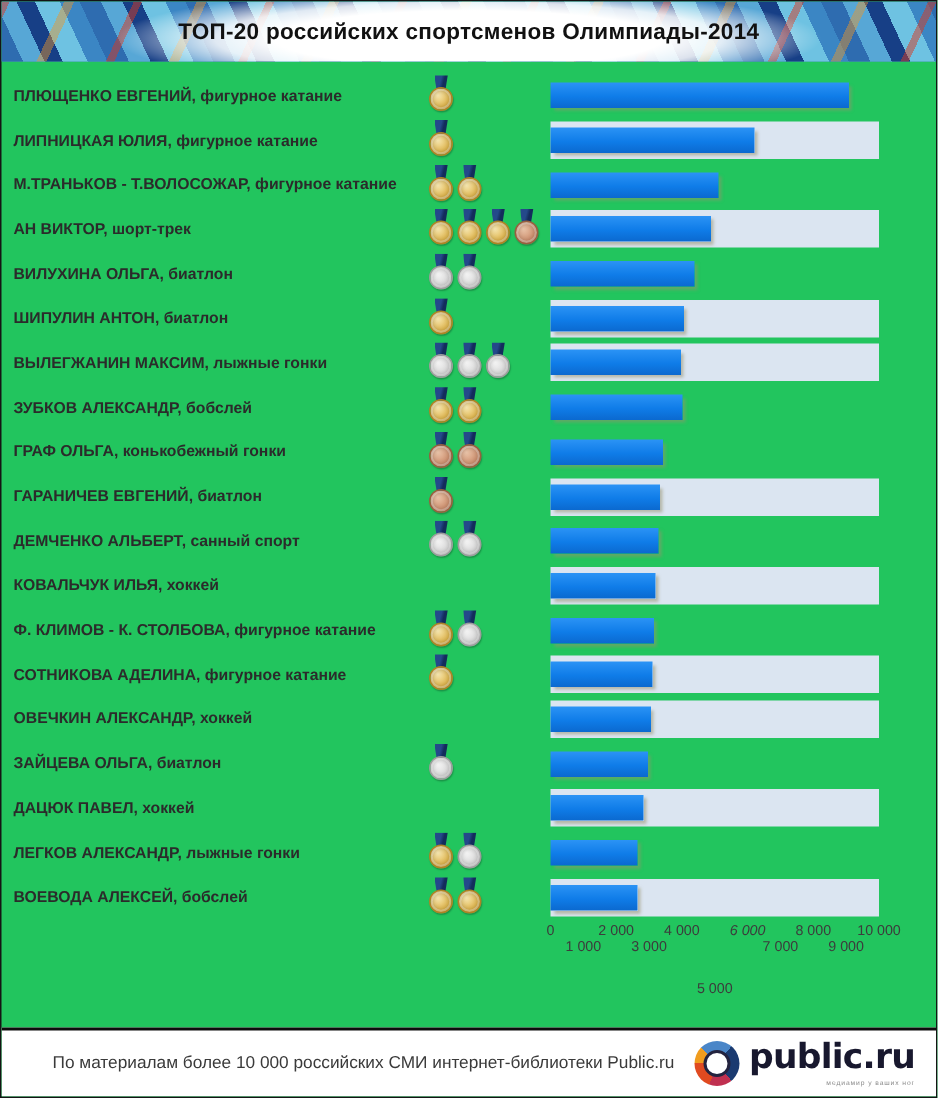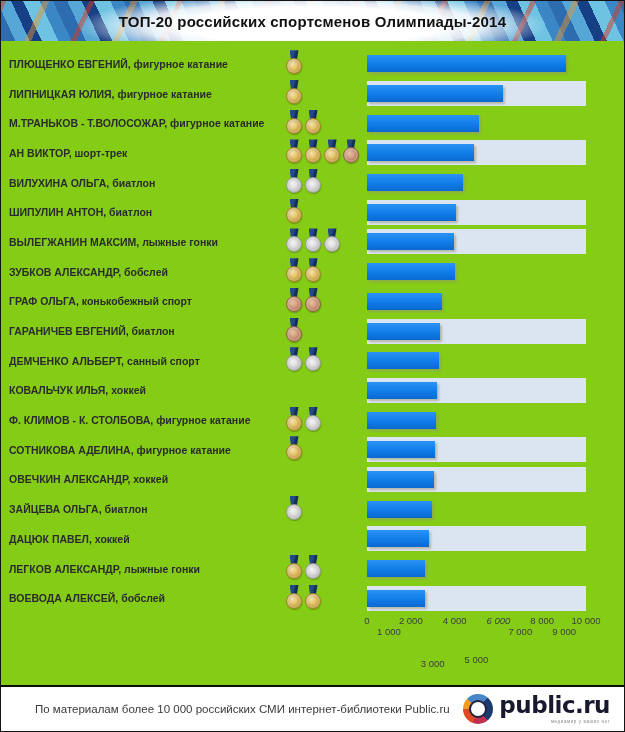--- a/index.html
+++ b/index.html
@@ -1,19 +1,19 @@
 <!DOCTYPE html>
 <html><head>
 <meta charset="utf-8">
 <style>
   html,body{margin:0;padding:0;background:#fff;}
   body{font-family:"Liberation Sans",sans-serif;}
   .canvas{
     position:relative;width:625px;height:732px;box-sizing:border-box;
-    border:1px solid #141414;background:#84cc16;overflow:hidden;
+    border:1px solid #141414;background:#22c55e;overflow:hidden;
   }
   
   .banner{
     height:40px;position:relative;
     background:
       radial-gradient(ellipse 235px 34px at 50% 62%, #ffffff 55%, rgba(255,255,255,0.85) 72%, rgba(255,255,255,0) 100%),
       repeating-linear-gradient(115deg, rgba(214,58,34,0.50) 0 5px, rgba(0,0,0,0) 5px 38px, rgba(236,150,40,0.45) 38px 44px, rgba(0,0,0,0) 44px 80px),
       repeating-linear-gradient(65deg, #2e6cb0 0 13px, #57a7d6 13px 26px, #173f86 26px 37px, #6ec2e2 37px 52px, #3b86c4 52px 64px),
       #4a90c8;
   }
@@ -208,21 +208,21 @@
           <span class="medal gold">
             <i class="ribbon"></i>
             <i class="disc"></i>
           </span>
         </div>
         <div class="plot">
           <div class="bar" style="width: 40.2%;"></div>
         </div>
       </div>
       <div class="row">
-        <div class="label">ГРАФ ОЛЬГА, конькобежный спорт</div>
+        <div class="label">ГРАФ ОЛЬГА, конькобежный гонки</div>
         <div class="medals">
           <span class="medal bronze">
             <i class="ribbon"></i>
             <i class="disc"></i>
           </span>
           <span class="medal bronze">
             <i class="ribbon"></i>
             <i class="disc"></i>
           </span>
         </div>
@@ -354,21 +354,21 @@
     </div>
 
   <div class="axis" id="x-axis">
       <span class="tick major" style="left: 0%;">0</span>
       <span class="tick major" style="left: 20%;">2 000</span>
       <span class="tick major" style="left: 40%;">4 000</span>
       <span class="tick major" style="left: 60%; font-style: italic;">6 000</span>
       <span class="tick major" style="left: 80%;">8 000</span>
       <span class="tick major" style="left: 100%;">10 000</span>
       <span class="tick minor" style="left: 10%;">1 000</span>
-      <span class="tick minor" style="left: 30%; margin-top: 32px;">3 000</span>
+      <span class="tick minor" style="left: 30%;">3 000</span>
       <span class="tick minor" style="left: 50%; margin-top: 28px;">5 000</span>
       <span class="tick minor" style="left: 70%;">7 000</span>
       <span class="tick minor" style="left: 90%;">9 000</span>
     </div>
 
   <div class="footer">
     <div class="source">По материалам более 10 000 российских СМИ интернет-библиотеки Public.ru</div>
     <div class="logo">
       <span class="swirl"></span>
       <span class="logo-txt">

